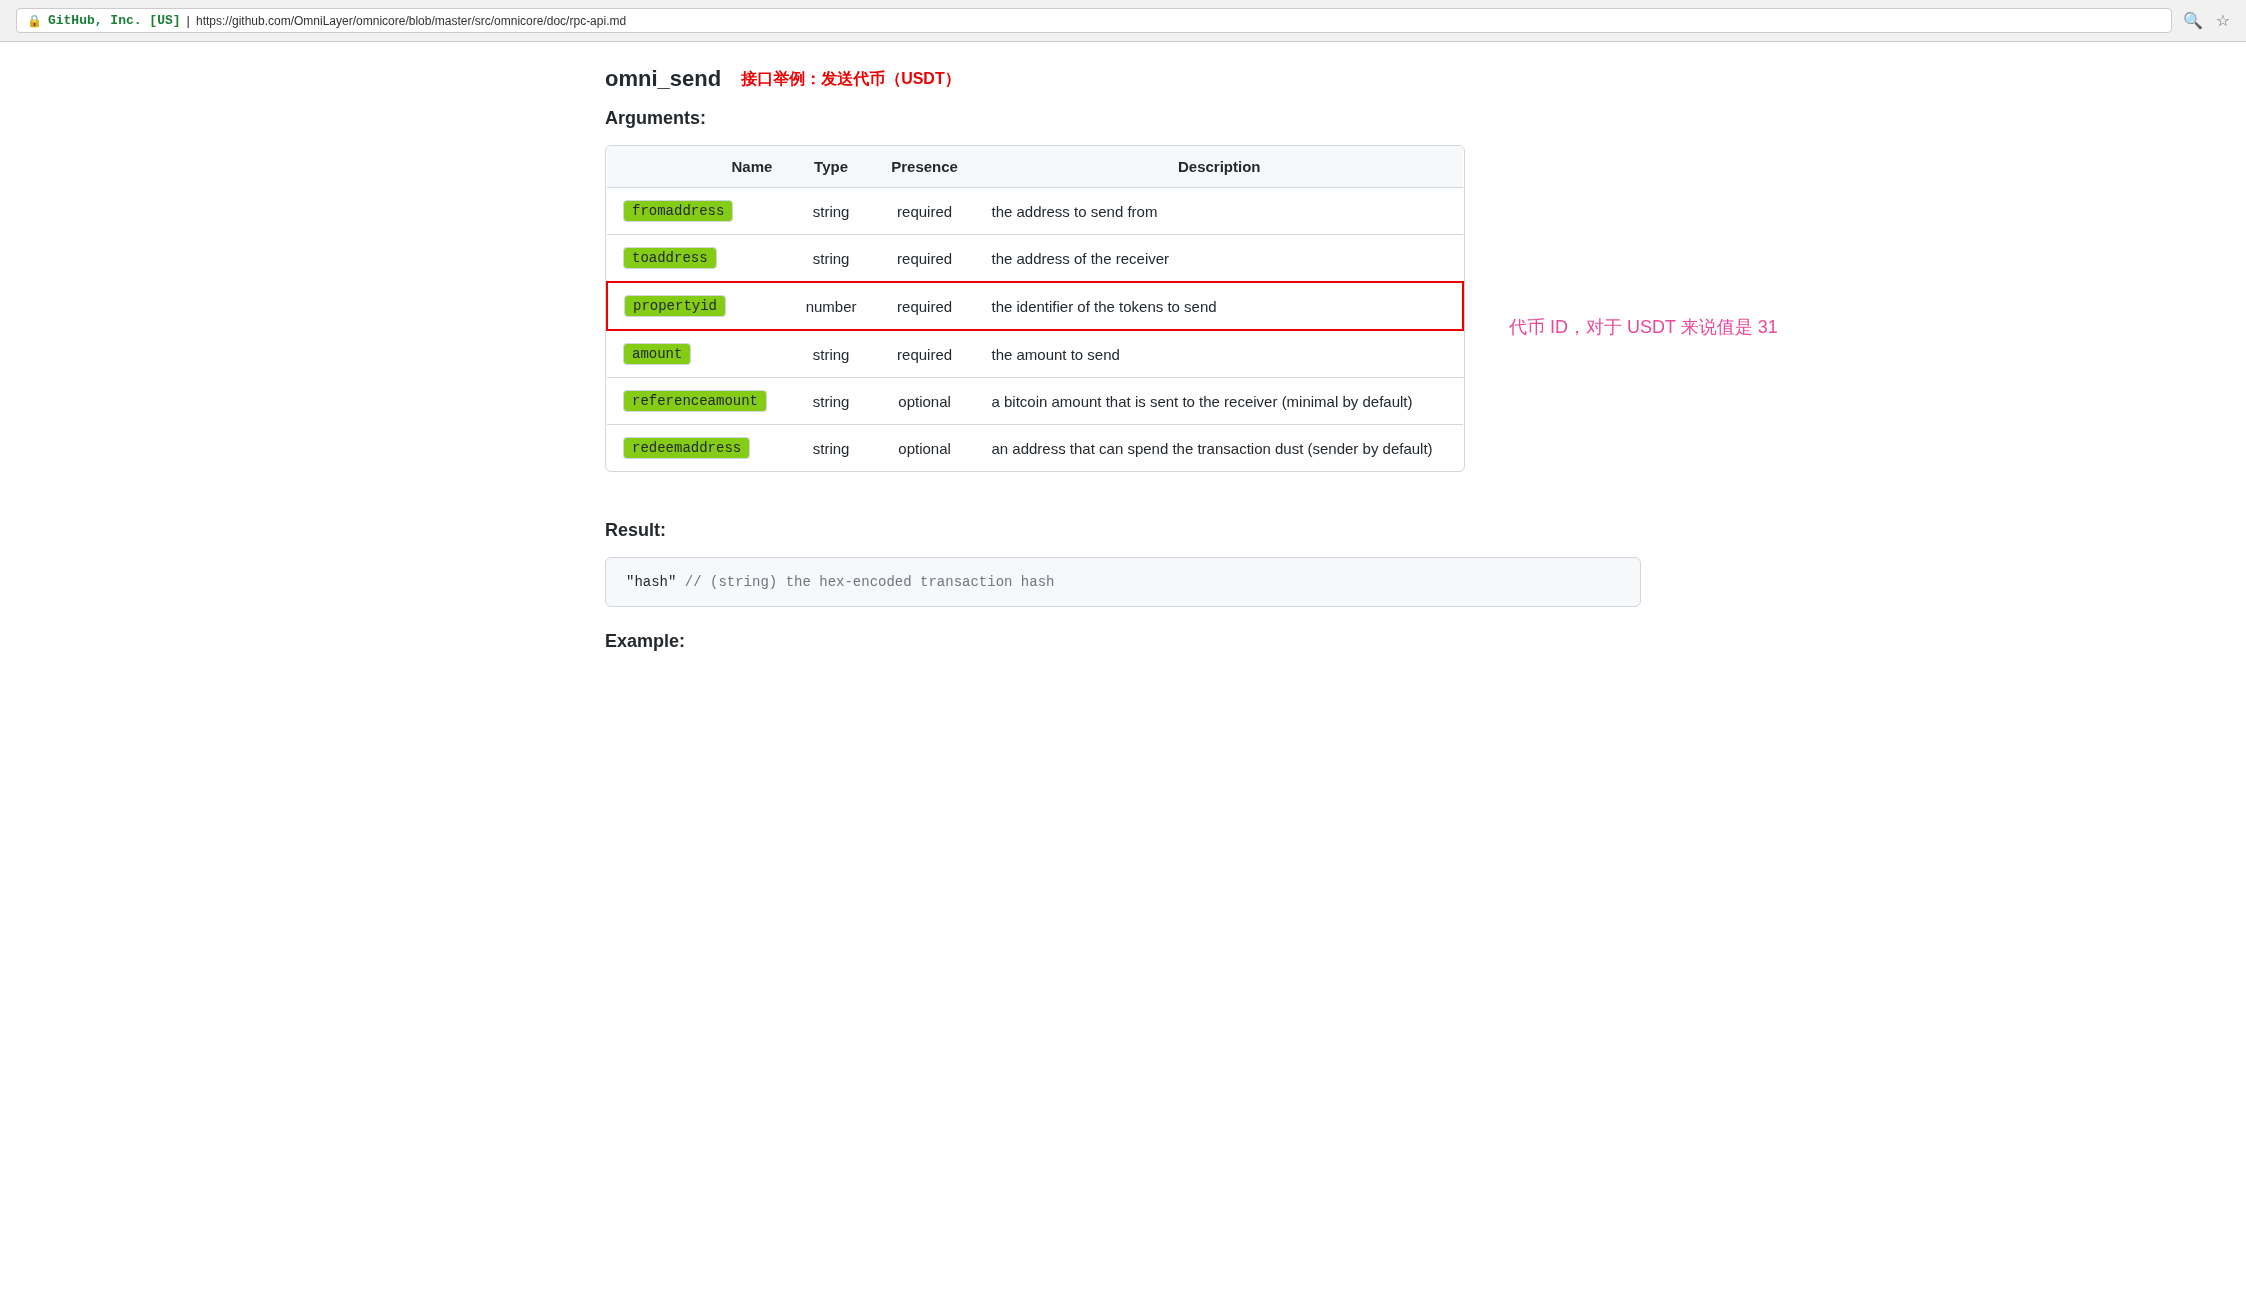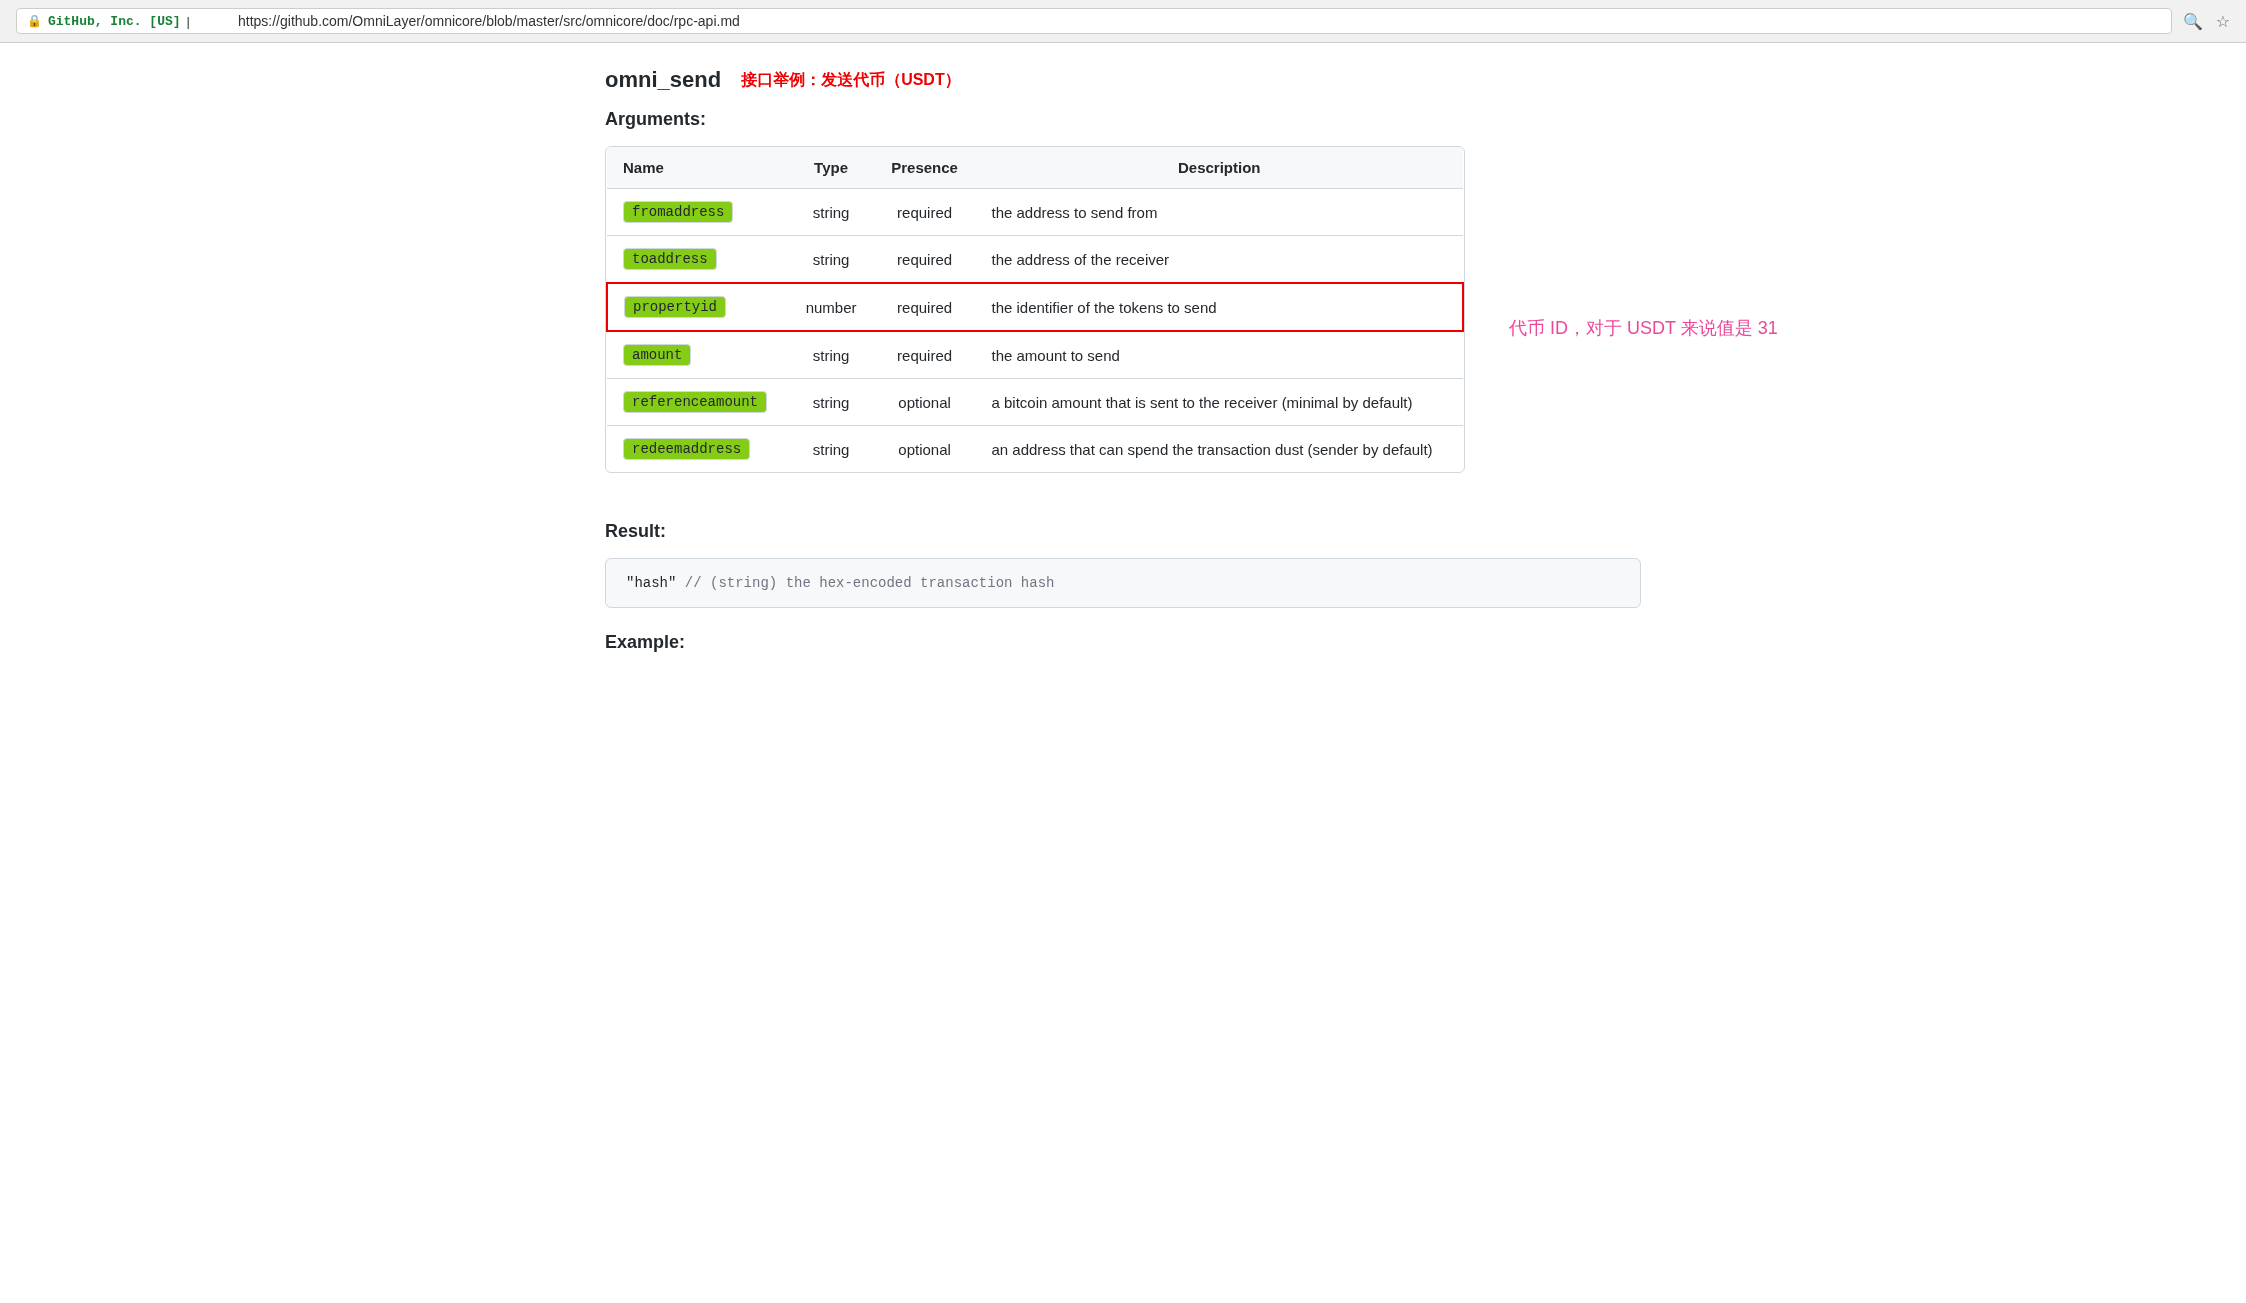--- a/index.html
+++ b/index.html
@@ -44,22 +44,21 @@
 
     .site-info {
       color: #1a7f37;
       font-weight: 600;
       font-size: 13px;
       font-family: Liberation Mono, monospace;
     }
 
     .url-path {
       color: #333;
-      font-size: 14px;
-      margin-left: 42px;
+      font-size: 12px;
     }
 
     .browser-icons {
       display: flex;
       gap: 12px;
       color: #666;
       font-size: 16px;
     }
 
     .page-content {
@@ -228,21 +227,21 @@
   </div>
 
 
   <div class="section-title">Arguments:</div>
 
   <div style="display: flex; align-items: flex-start; margin-bottom: 24px;">
     <div class="args-table-wrapper" style="flex: 0 0 auto; width: 860px;">
       <table>
         <thead>
           <tr>
-            <th style="text-align:left;">Name</th>
+            <th style="text-align:right;">Name</th>
             <th style="text-align:center;">Type</th>
             <th style="text-align:center;">Presence</th>
             <th style="text-align:center;">Description</th>
           </tr>
         </thead>
         <tbody id="table-body">
 
         <tr>
               <td><span class="code-name">fromaddress</span></td>
               <td>string</td>

